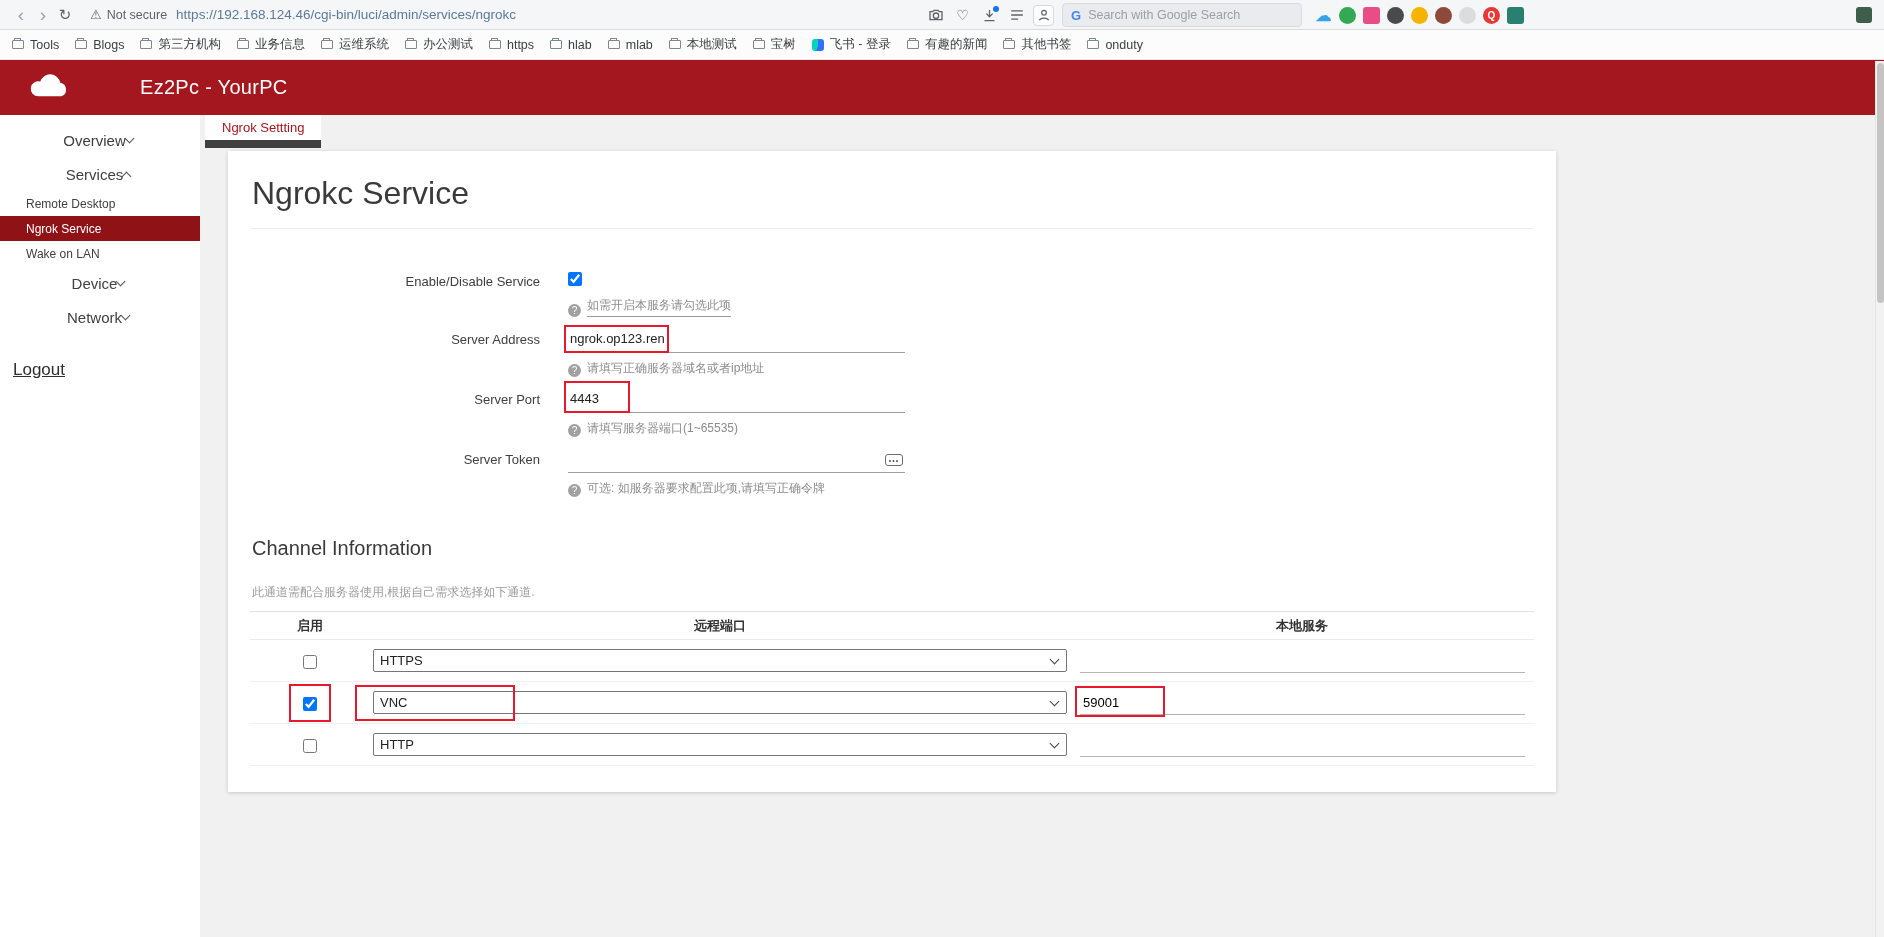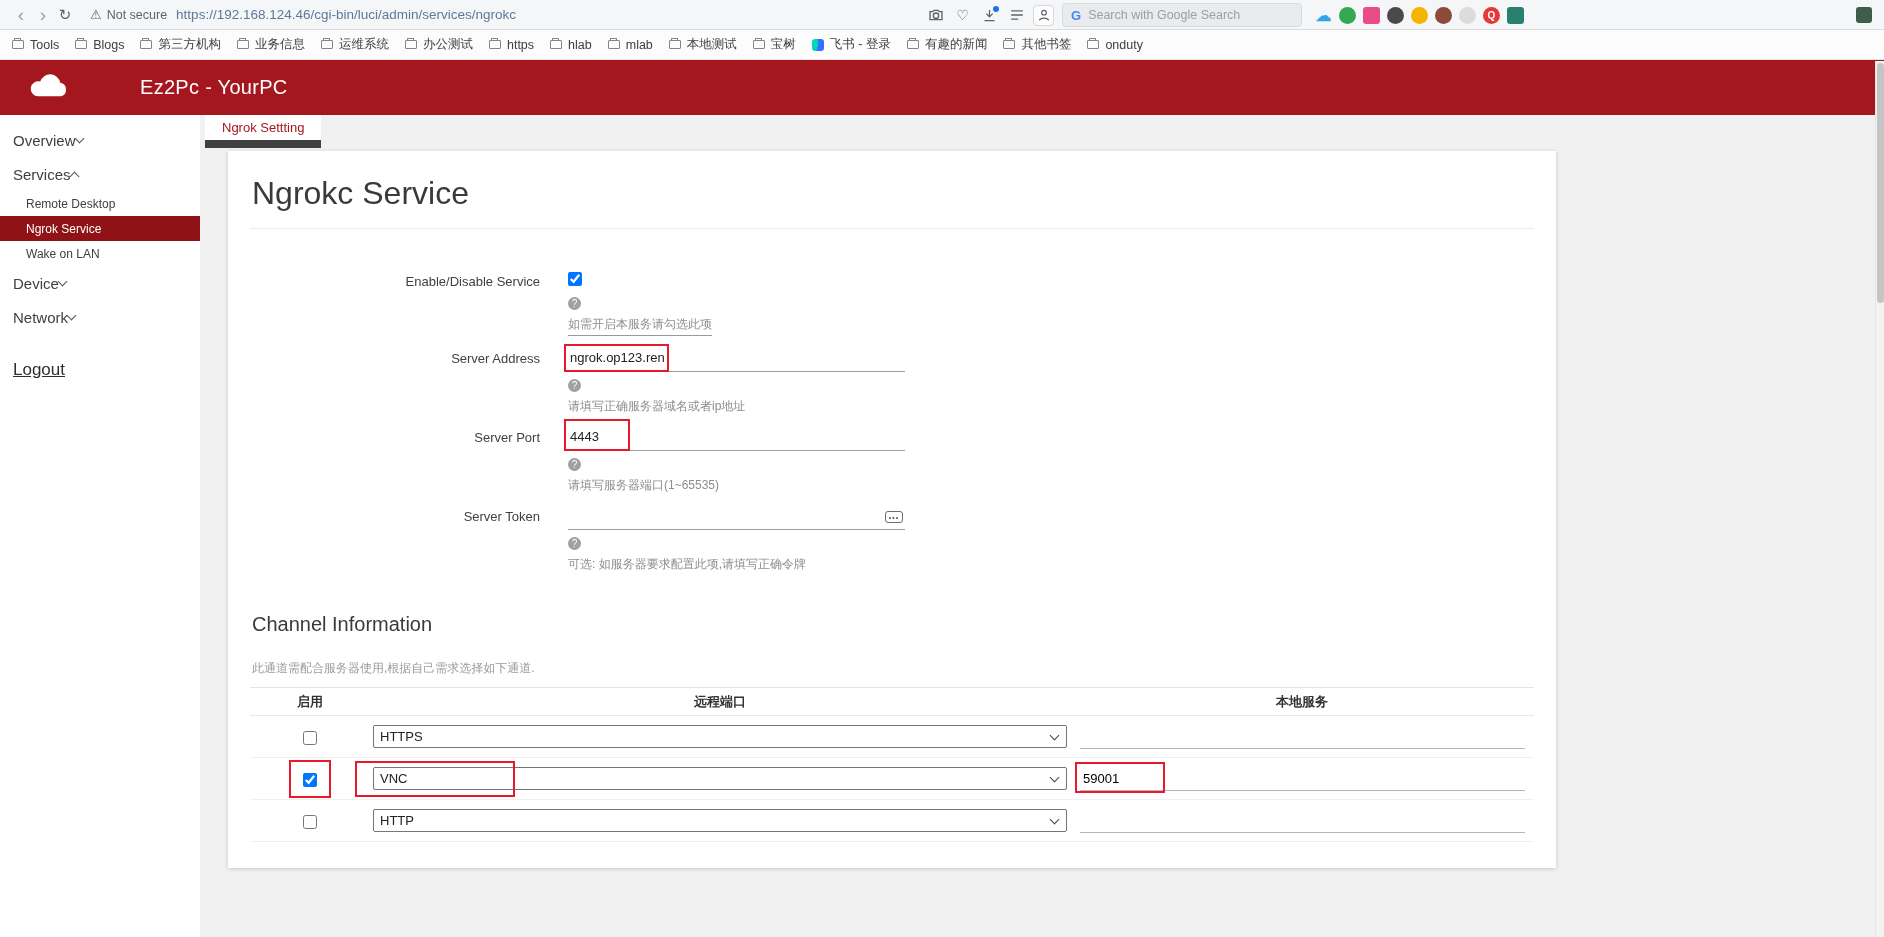--- a/index.html
+++ b/index.html
@@ -36,42 +36,42 @@
   .folder::before { content:""; position:absolute; top:-3px; left:1px; width:5px; height:2px; border:1px solid #80868b; border-bottom:none; border-radius:1px 1px 0 0; }
   .feishu-ic { width:12px; height:12px; border-radius:3px; background:conic-gradient(#3370ff 0 55%, #00d6b9 55% 100%); flex-shrink:0; }
 
   
   .app-header { height:55px; background:#a5171e; display:flex; align-items:center; padding-left:26px; }
   .app-title { color:#fff; font-size:20px; margin-left:68px; letter-spacing:.3px; }
 
   
   .app-body { display:flex; height:822px; }
   .sidebar { width:200px; background:#fff; padding-top:8px; flex-shrink:0; }
-  .side-item { height:34px; display:flex; align-items:center; justify-content:flex-start; padding:0 17px 0 13px; font-size:15px; color:#404040; cursor:pointer; }
+  .side-item { height:34px; display:flex; align-items:center; justify-content:center; padding:0 17px 0 13px; font-size:15px; color:#404040; cursor:pointer; }
   .chev { width:7px; height:7px; border-right:1.6px solid #555; border-bottom:1.6px solid #555; transform:rotate(45deg); margin-top:-3px; }
   .chev.up { transform:rotate(-135deg); margin-top:4px; }
   .sub-item { height:25px; display:flex; align-items:center; padding-left:26px; font-size:12px; color:#404040; cursor:pointer; }
   .sub-item.selected { background:#8e1216; color:#fff; }
   .logout { margin:26px 0 0 13px; font-size:17px; color:#2f2f2f; text-decoration:underline; display:inline-block; cursor:pointer; }
 
   .content { flex:1; position:relative; }
   .tabbar { padding-left:5px; display:flex; }
   .tab { height:33px; background:#fff; display:flex; align-items:center; padding:0 17px; font-size:13px; color:#a5171e; border-bottom:8px solid #404040; cursor:pointer; }
 
   .card { margin:3px 0 0 28px; width:1328px; background:#fff; box-shadow:0 1px 4px rgba(0,0,0,.18); padding:0 22px 26px 22px; }
   .page-title { font-size:32px; color:#3a3a3a; padding:24px 0 16px 2px; border-bottom:1px solid #ececec; font-weight:normal; }
 
   
   .form { padding-top:40px; }
   .form-row { display:grid; grid-template-columns:290px 1fr; column-gap:28px; }
   .f-label { text-align:right; font-size:13px; color:#404040; padding-top:5px; }
   .f-ctl { position:relative; }
   .field-line { position:relative; width:337px; border-bottom:1px solid #9e9e9e; height:26px; }
   .field-line input { width:100%; height:100%; border:none; outline:none; font-size:13px; color:#222; background:transparent; padding:0 2px 2px; }
-  .help { display:flex; align-items:flex-start; gap:6px; margin:7px 0 10px; font-size:12px; color:#8d8d8d;flex-direction:column; }
+  .help { display:flex; align-items:flex-end; gap:6px; margin:7px 0 10px; font-size:12px; color:#8d8d8d; }
   .help .txt.u { border-bottom:1px solid #9a9a9a; padding-bottom:2px; }
   .qicon { width:13px; height:13px; border-radius:50%; background:#a0a0a0; color:#fff; font-size:10px; display:inline-flex; align-items:center; justify-content:center; flex-shrink:0; }
   .qicon::before { content:"?"; }
   .chk { width:14px; height:14px; margin-top:3px; cursor:pointer; }
   .token-eye { position:absolute; right:2px; top:7px; width:18px; height:12px; border:1px solid #6d6d6d; border-radius:3px; display:flex; align-items:center; justify-content:center; font-size:7px; color:#555; letter-spacing:1px; cursor:pointer; }
   .token-eye::before { content:"\2022\2022\2022"; }
 
   .anno { position:absolute; border:2px solid #e8192d; pointer-events:none; z-index:3; }
 
   

